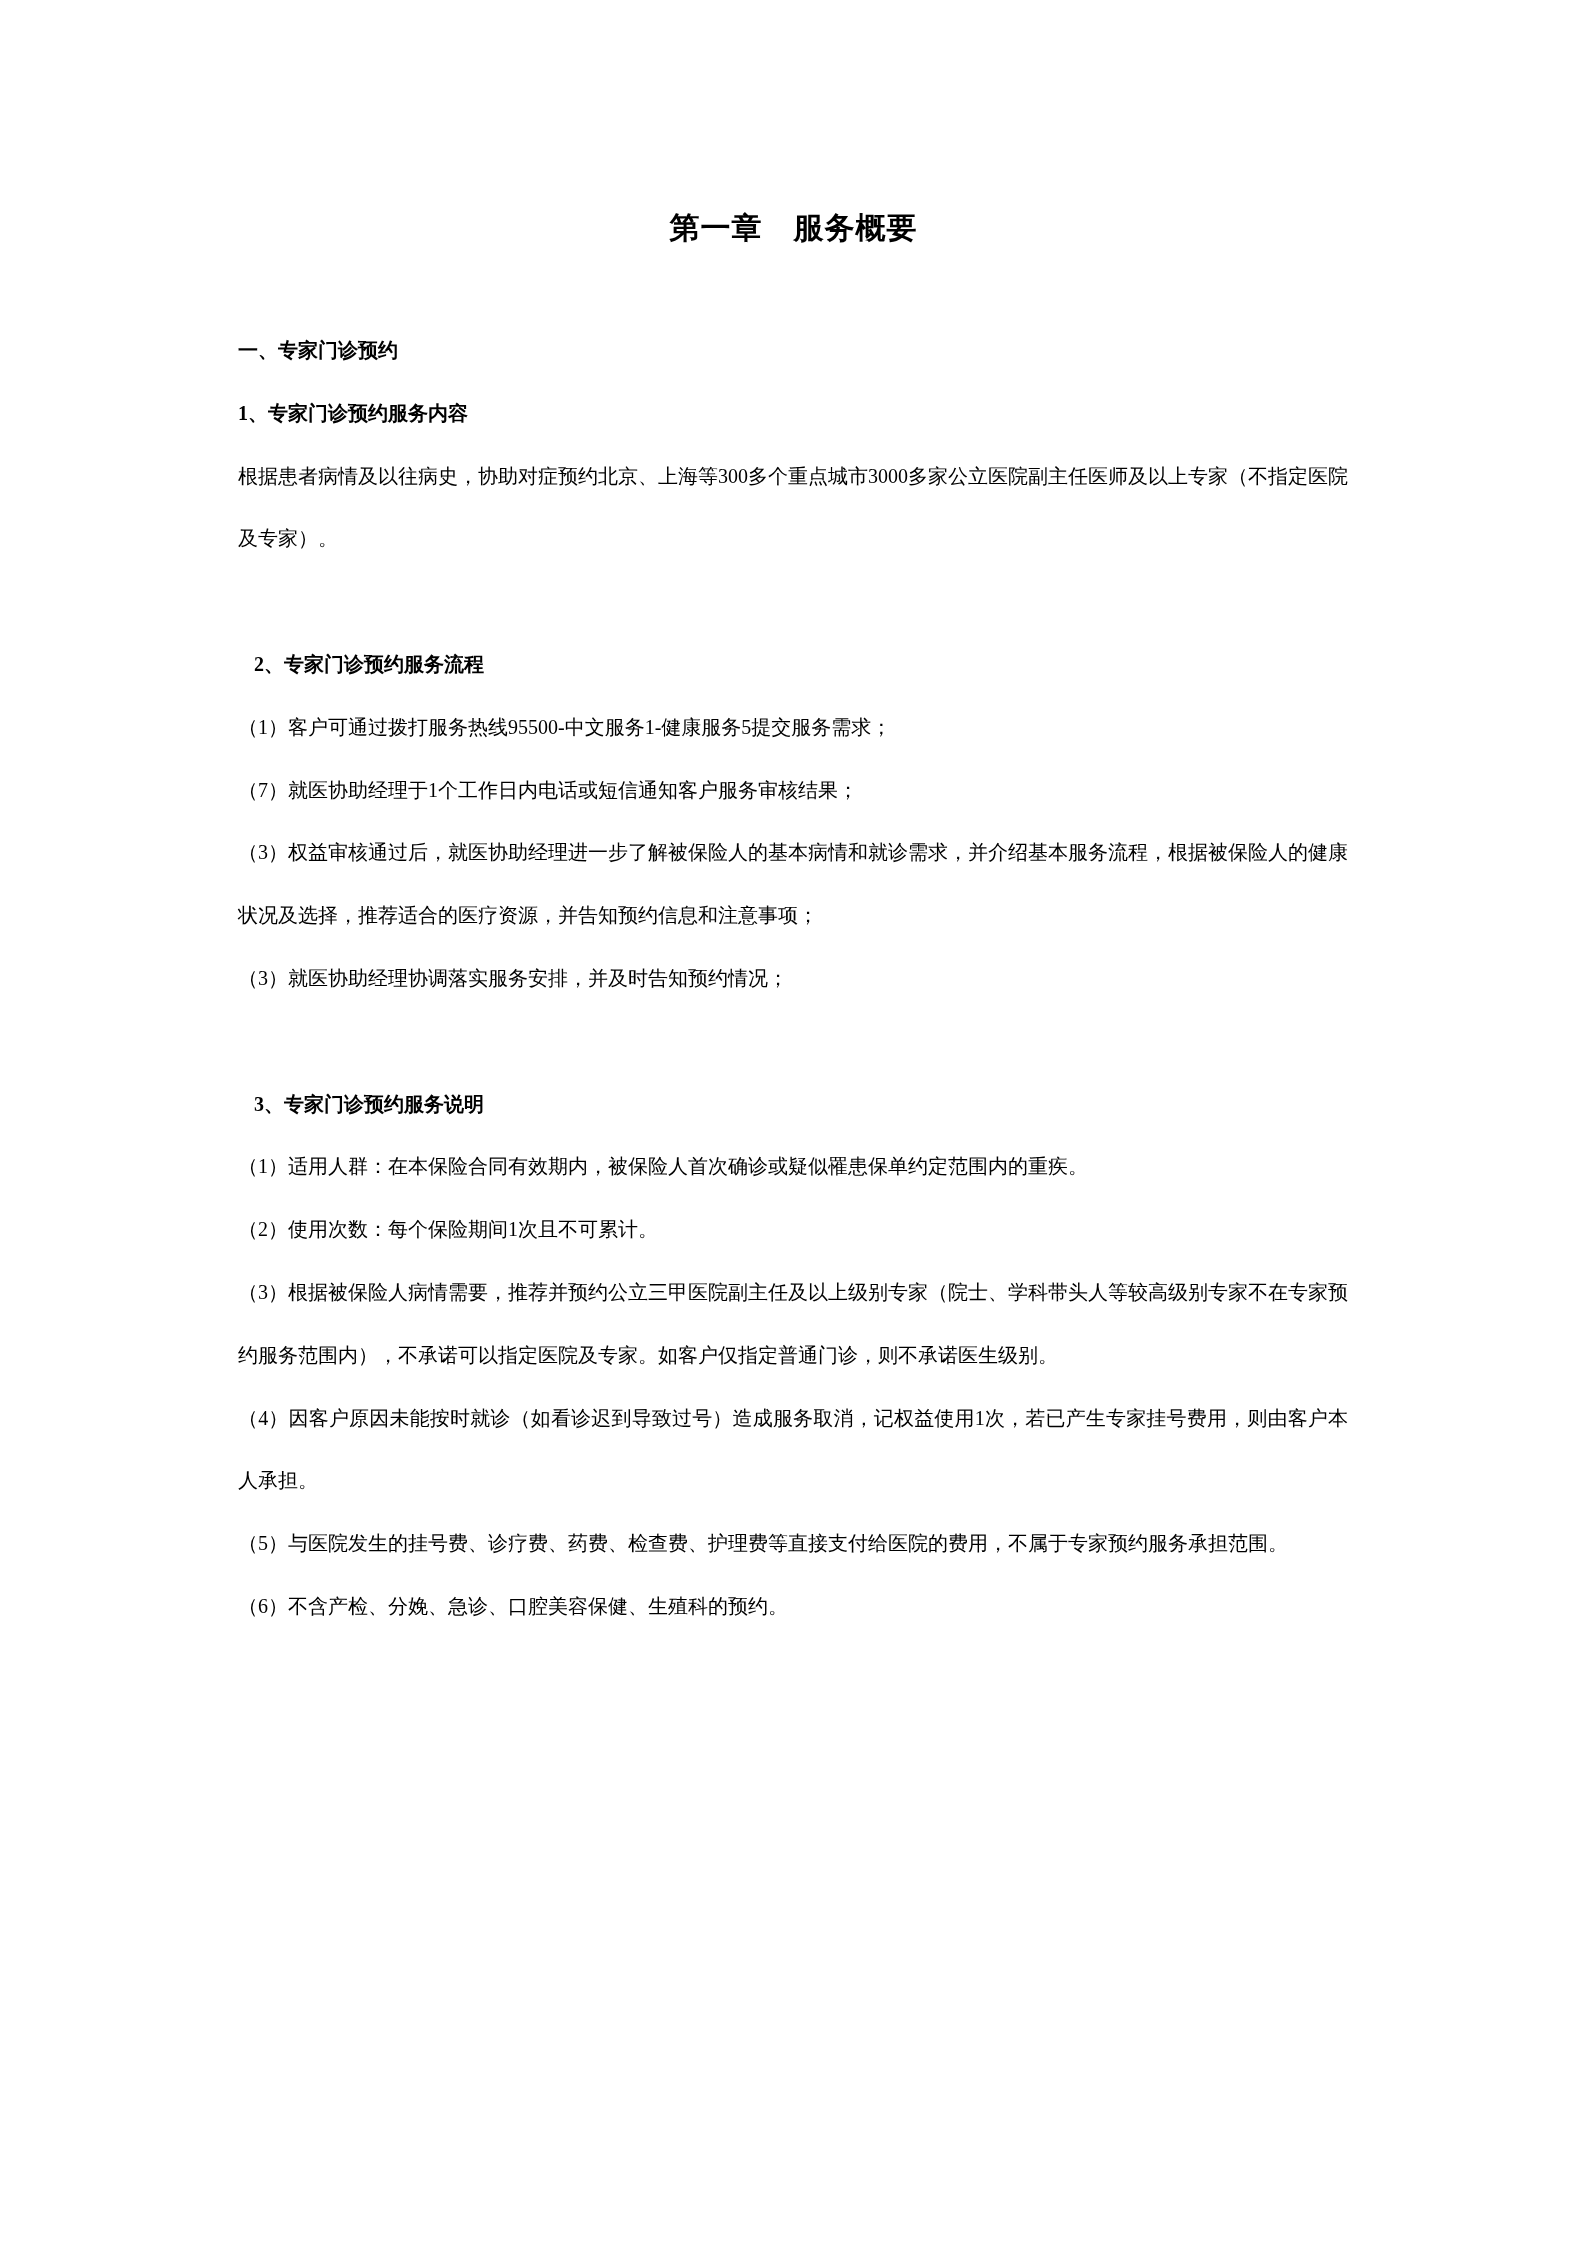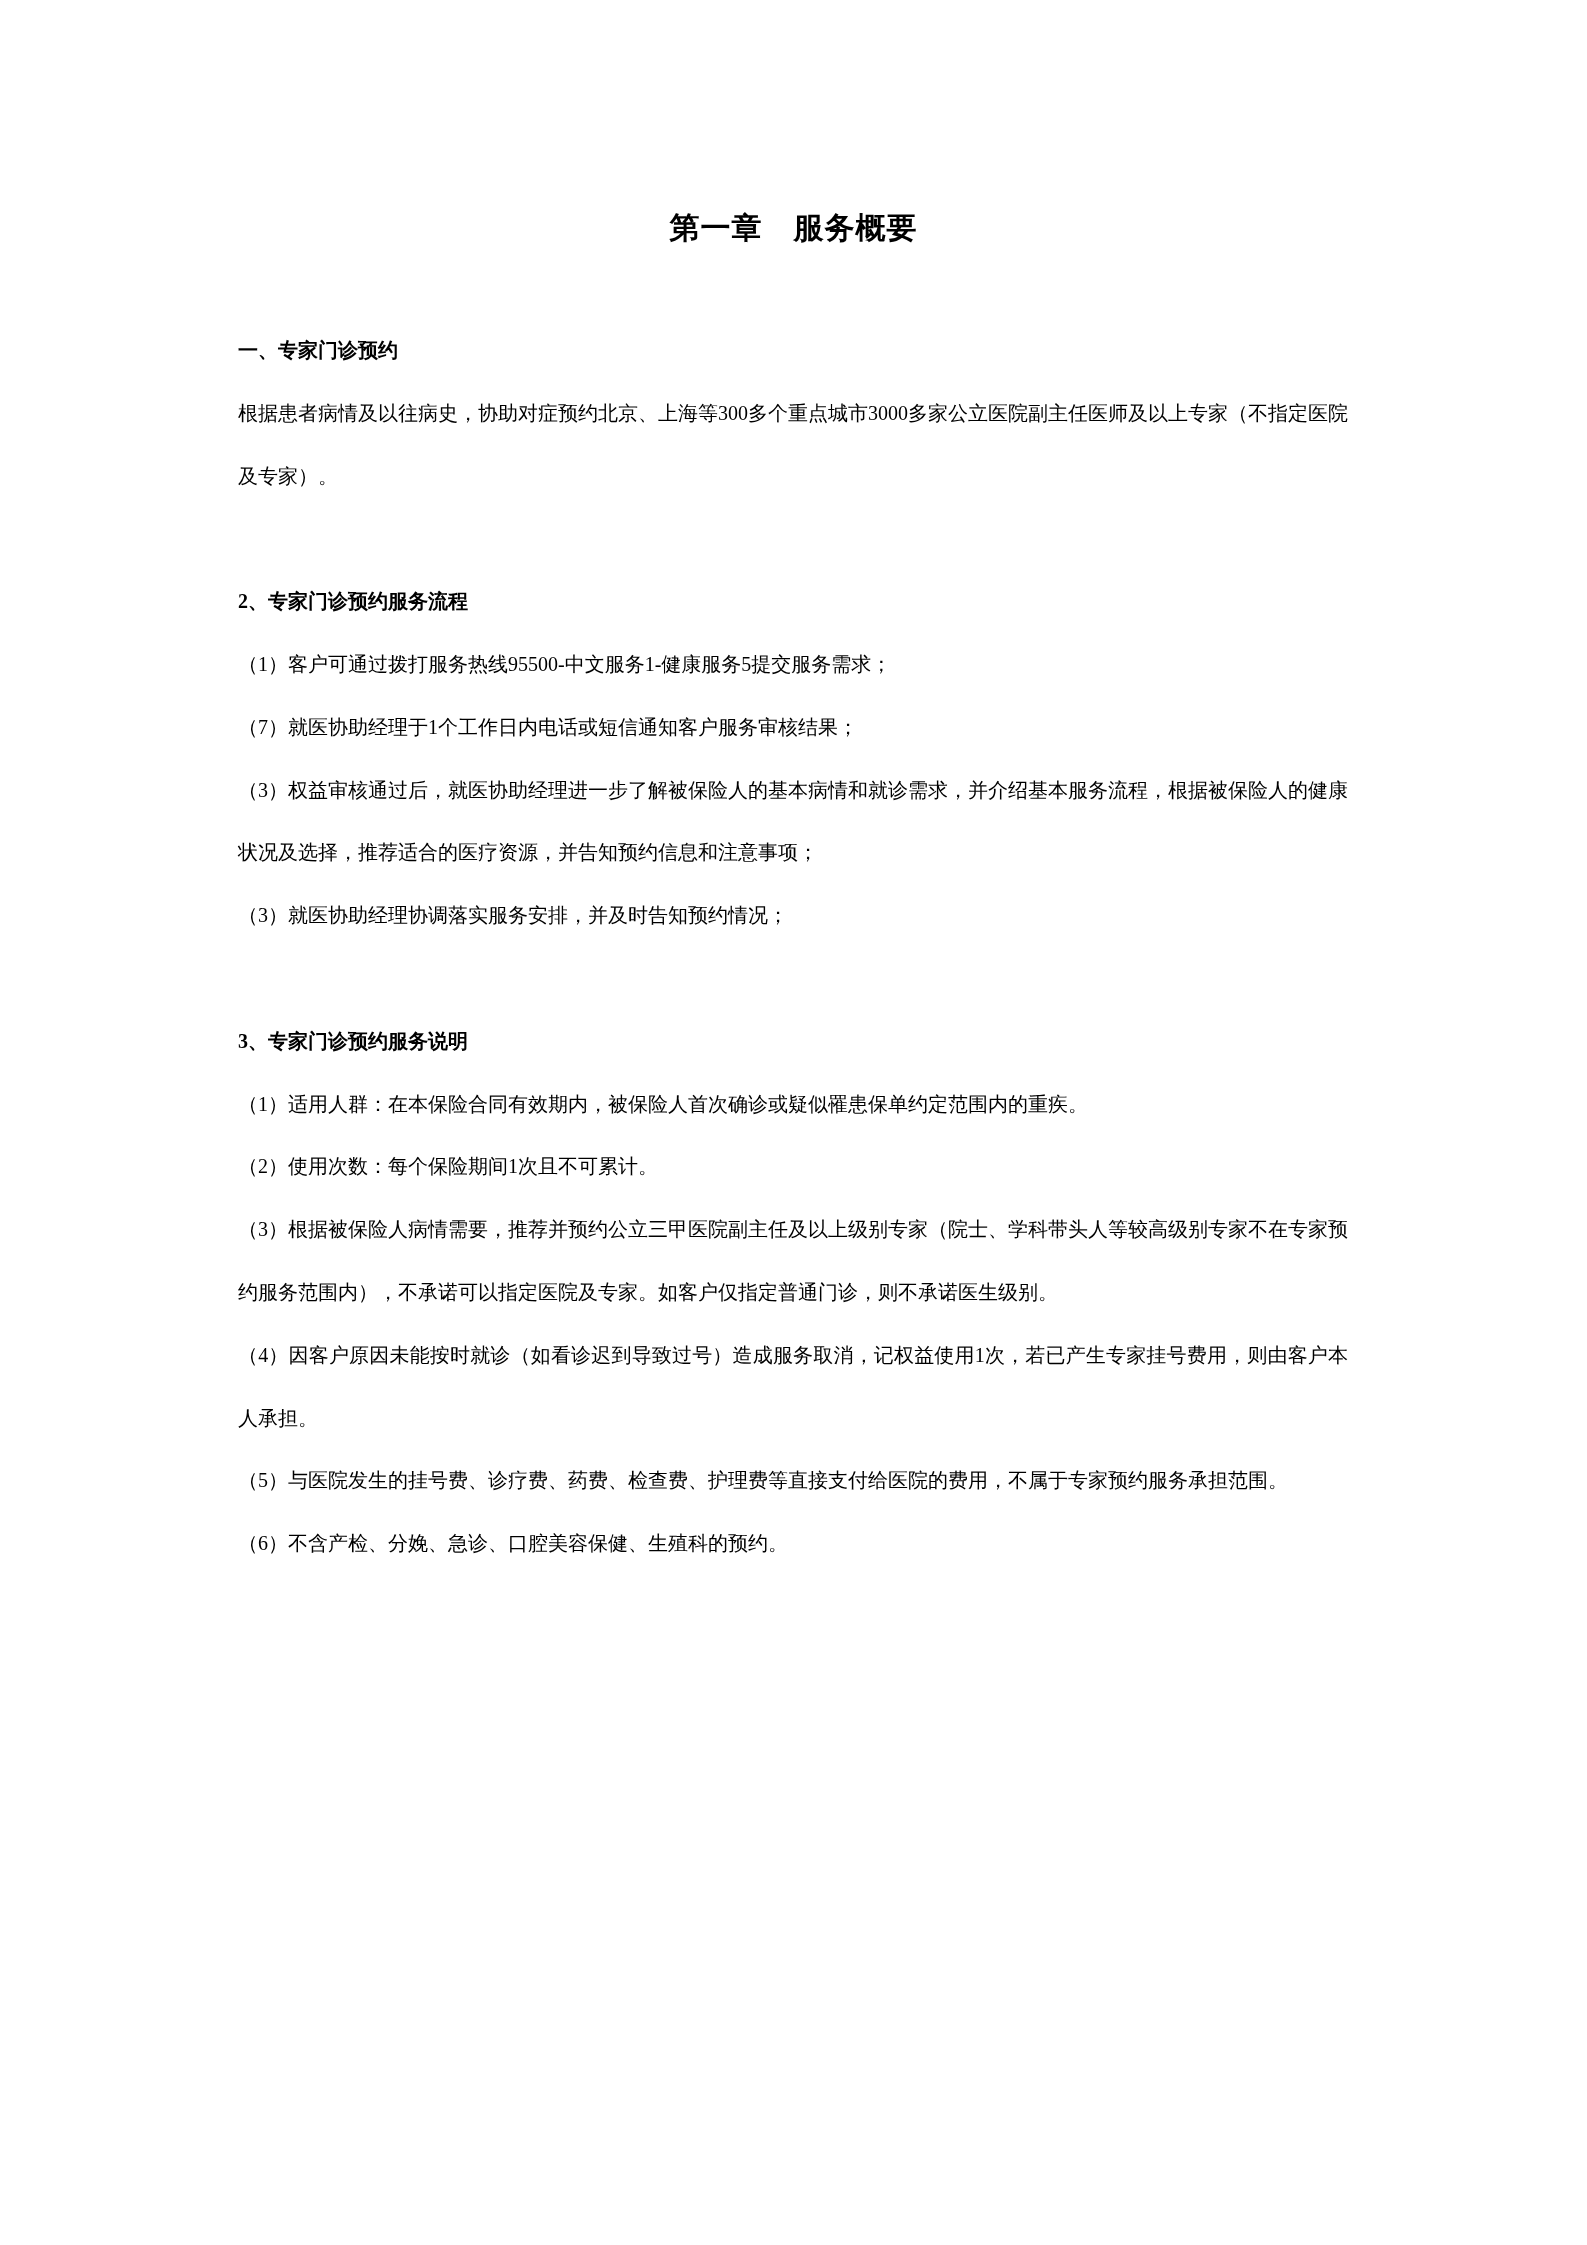--- a/index.html
+++ b/index.html
@@ -39,20 +39,21 @@
   .content p {
     margin: 0;
     padding: 0;
   }
   .content p.heading {
     font-weight: bold;
     text-align: left;
   }
   .content p.gap-before {
     margin-top: 62.8px;
+    margin-left: 16px;
   }
   .page-footer {
     position: absolute;
     top: 2084px;
     left: 0;
     width: 100%;
     text-align: center;
     font-size: 26px;
     font-family: "Liberation Sans", "DejaVu Sans", sans-serif;
   }
@@ -61,20 +62,21 @@
 <body>
 
 <div class="page">
 
   <div class="chapter-title">第一章　服务概要</div>
 
   <div class="content">
 
     <p class="heading">一、专家门诊预约</p>
 
+    <p class="heading">1、专家门诊预约服务内容</p>
 
     <p>根据患者病情及以往病史，协助对症预约北京、上海等300多个重点城市3000多家公立医院副主任医师及以上专家（不指定医院及专家）。</p>
 
     <p class="heading gap-before">2、专家门诊预约服务流程</p>
 
     <p>（1）客户可通过拨打服务热线95500-中文服务1-健康服务5提交服务需求；</p>
 
     <p>（7）就医协助经理于1个工作日内电话或短信通知客户服务审核结果；</p>
 
     <p>（3）权益审核通过后，就医协助经理进一步了解被保险人的基本病情和就诊需求，并介绍基本服务流程，根据被保险人的健康状况及选择，推荐适合的医疗资源，并告知预约信息和注意事项；</p>

